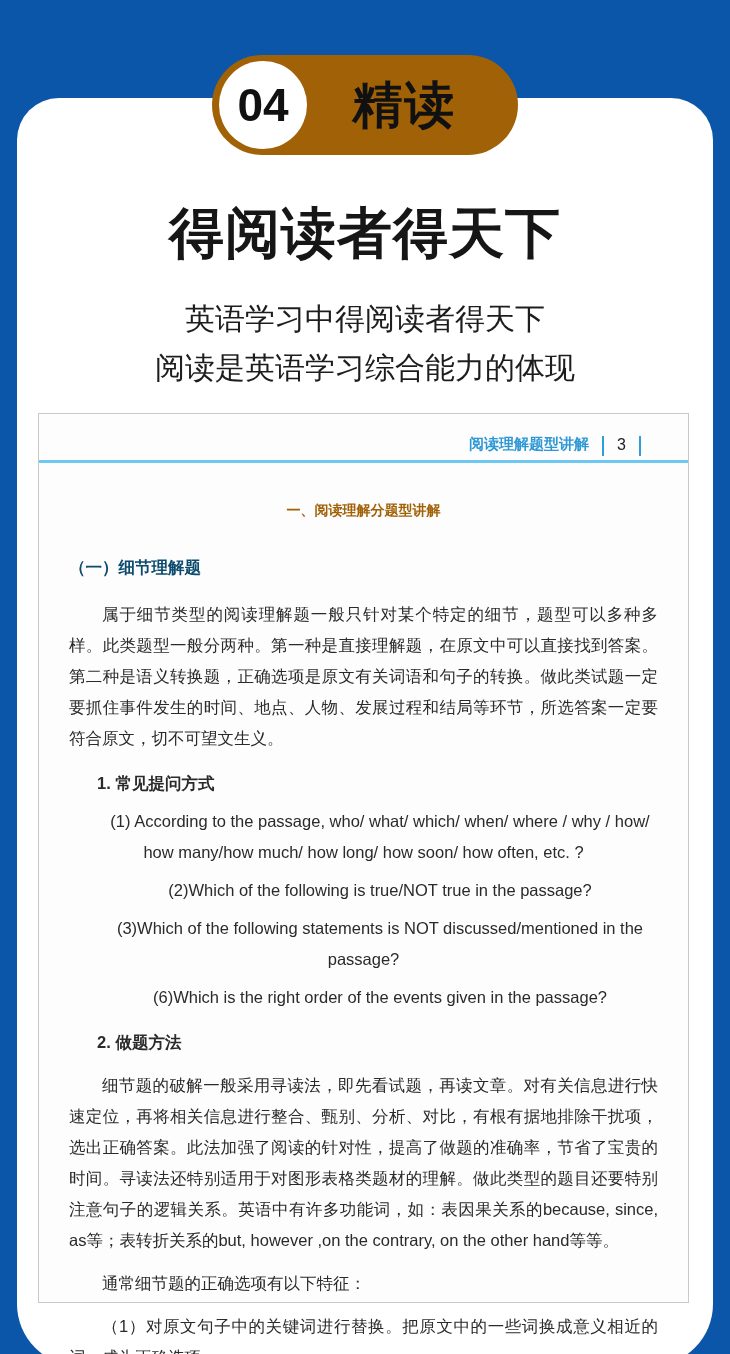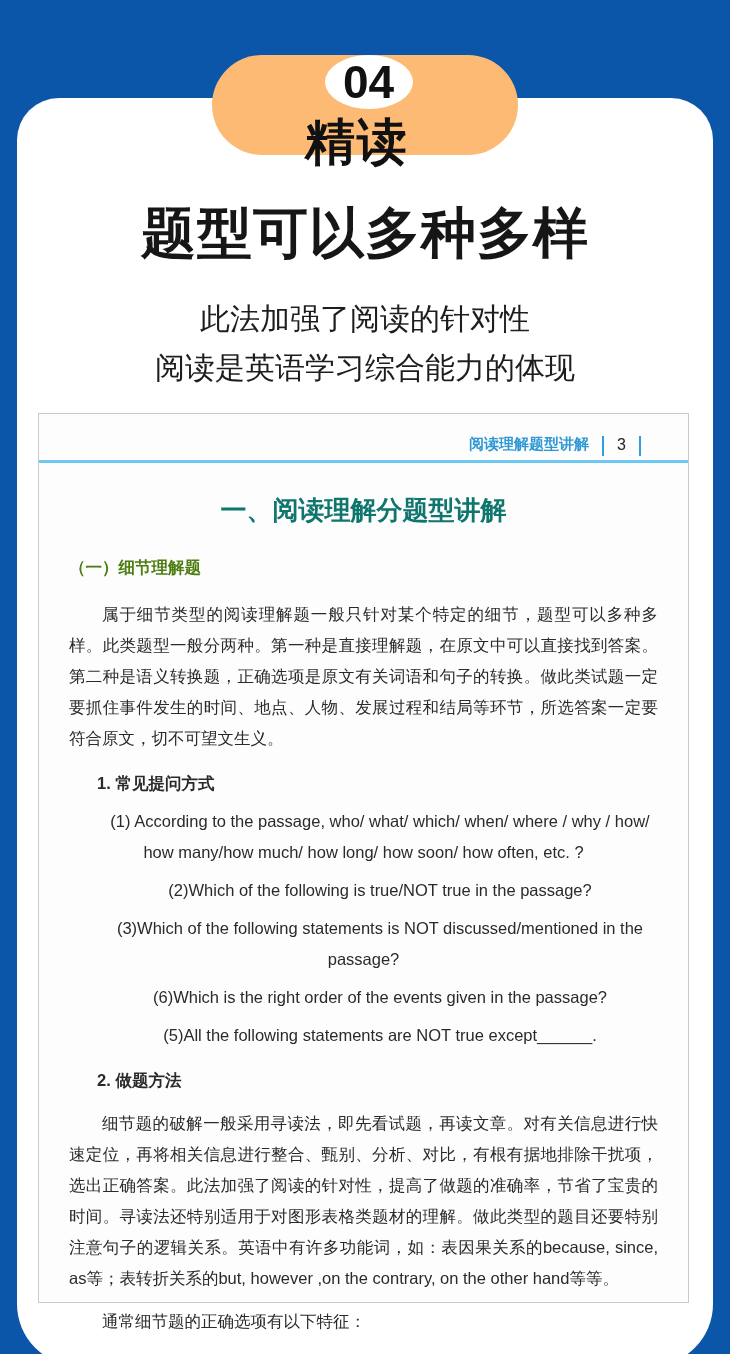--- a/index.html
+++ b/index.html
@@ -17,25 +17,24 @@
     height: 1268px;
     background: #ffffff;
     border-radius: 42px 42px 62px 62px;
   }
   
   .badge {
     position: absolute;
     top: 55px; left: 50%;
     transform: translateX(-50%);
     width: 306px; height: 100px;
-    background: #fdba74;
+    background: #a16207;
     border-radius: 50px;
     display: flex; align-items: center;
     z-index: 5;
-    flex-direction: column;
   }
   .badge-circle {
     width: 88px; height: 88px;
     margin-left: 7px;
     background: #ffffff;
     border-radius: 50%;
     display: flex; align-items: center; justify-content: center;
     font-size: 46px; font-weight: 700; color: #111111;
   }
   .badge-label {
@@ -100,25 +99,25 @@
     height: 3px;
     background: #6EC9F2;
   }
   .page-body {
     padding: 0 30px;
     font-size: 16.5px;
     line-height: 31px;
   }
   .section-title {
     text-align: center;
-    font-size: 26px; font-weight: 700; color: #0f766e;
+    font-size: 14px; font-weight: 700; color: #a16207;
     margin: 32px 0 0 0;
   }
   .subsection-title {
-    font-size: 16.5px; font-weight: 700; color: #4d7c0f;
+    font-size: 16.5px; font-weight: 700; color: #0c4a6e;
     margin: 26px 0 16px 0;
   }
   .para {
     text-indent: 2em;
     margin: 12px 0 0 0;
     text-align: justify;
   }
   .num-head {
     font-weight: 700;
     text-indent: 1.7em;
@@ -140,24 +139,24 @@
 
 <div class="sheet"></div>
 
 <div class="badge">
   <div class="badge-circle">
     <span>04</span>
   </div>
   <div class="badge-label">精读</div>
 </div>
 
-<div class="hero-title">题型可以多种多样</div>
+<div class="hero-title">得阅读者得天下</div>
 
 <div class="hero-sub">
-  <div>此法加强了阅读的针对性</div>
+  <div>英语学习中得阅读者得天下</div>
   <div>阅读是英语学习综合能力的体现</div>
 </div>
 
 <div class="book-page">
   <div class="page-header">
     <span class="running-title">阅读理解题型讲解</span>
     <span class="vbar"></span>
     <span class="page-num">3</span>
     <span class="vbar"></span>
   </div>
@@ -167,21 +166,20 @@
     <div class="section-title">一、阅读理解分题型讲解</div>
     <div class="subsection-title">（一）细节理解题</div>
 
     <p class="para">属于细节类型的阅读理解题一般只针对某个特定的细节，题型可以多种多样。此类题型一般分两种。第一种是直接理解题，在原文中可以直接找到答案。第二种是语义转换题，正确选项是原文有关词语和句子的转换。做此类试题一定要抓住事件发生的时间、地点、人物、发展过程和结局等环节，所选答案一定要符合原文，切不可望文生义。</p>
 
     <div class="num-head">1. 常见提问方式</div>
     <p class="q-item">(1) According to the passage, who/ what/ which/ when/ where / why / how/ how many/how much/ how long/ how soon/ how often, etc. ?</p>
     <p class="q-item">(2)Which of the following is true/NOT true in the passage?</p>
     <p class="q-item">(3)Which of the following statements is NOT discussed/mentioned in the passage?</p>
     <p class="q-item">(6)Which is the right order of the events given in the passage?</p>
-    <p class="q-item">(5)All the following statements are NOT true except______.</p>
 
     <div class="num-head">2. 做题方法</div>
     <p class="para">细节题的破解一般采用寻读法，即先看试题，再读文章。对有关信息进行快速定位，再将相关信息进行整合、甄别、分析、对比，有根有据地排除干扰项，选出正确答案。此法加强了阅读的针对性，提高了做题的准确率，节省了宝贵的时间。寻读法还特别适用于对图形表格类题材的理解。做此类型的题目还要特别注意句子的逻辑关系。英语中有许多功能词，如：表因果关系的because, since, as等；表转折关系的but, however ,on the contrary, on the other hand等等。</p>
     <p class="para">通常细节题的正确选项有以下特征：</p>
     <p class="feature">（1）对原文句子中的关键词进行替换。把原文中的一些词换成意义相近的词，成为正确选项。</p>
 
   </div>
 </div>
 
 </body></html>

